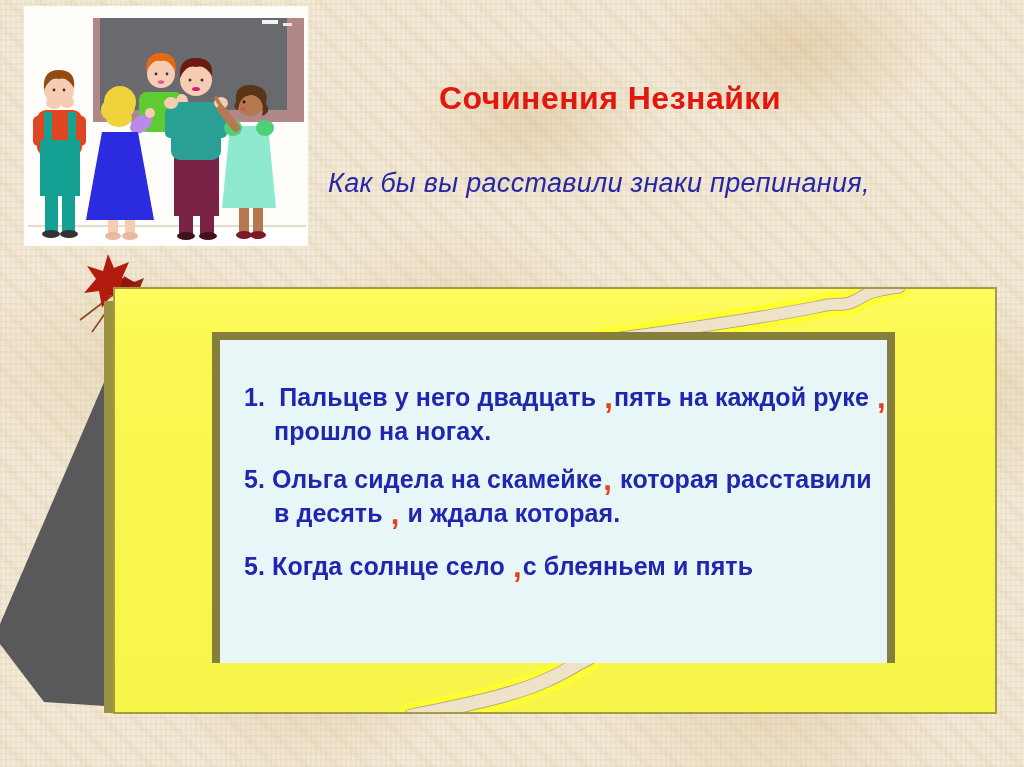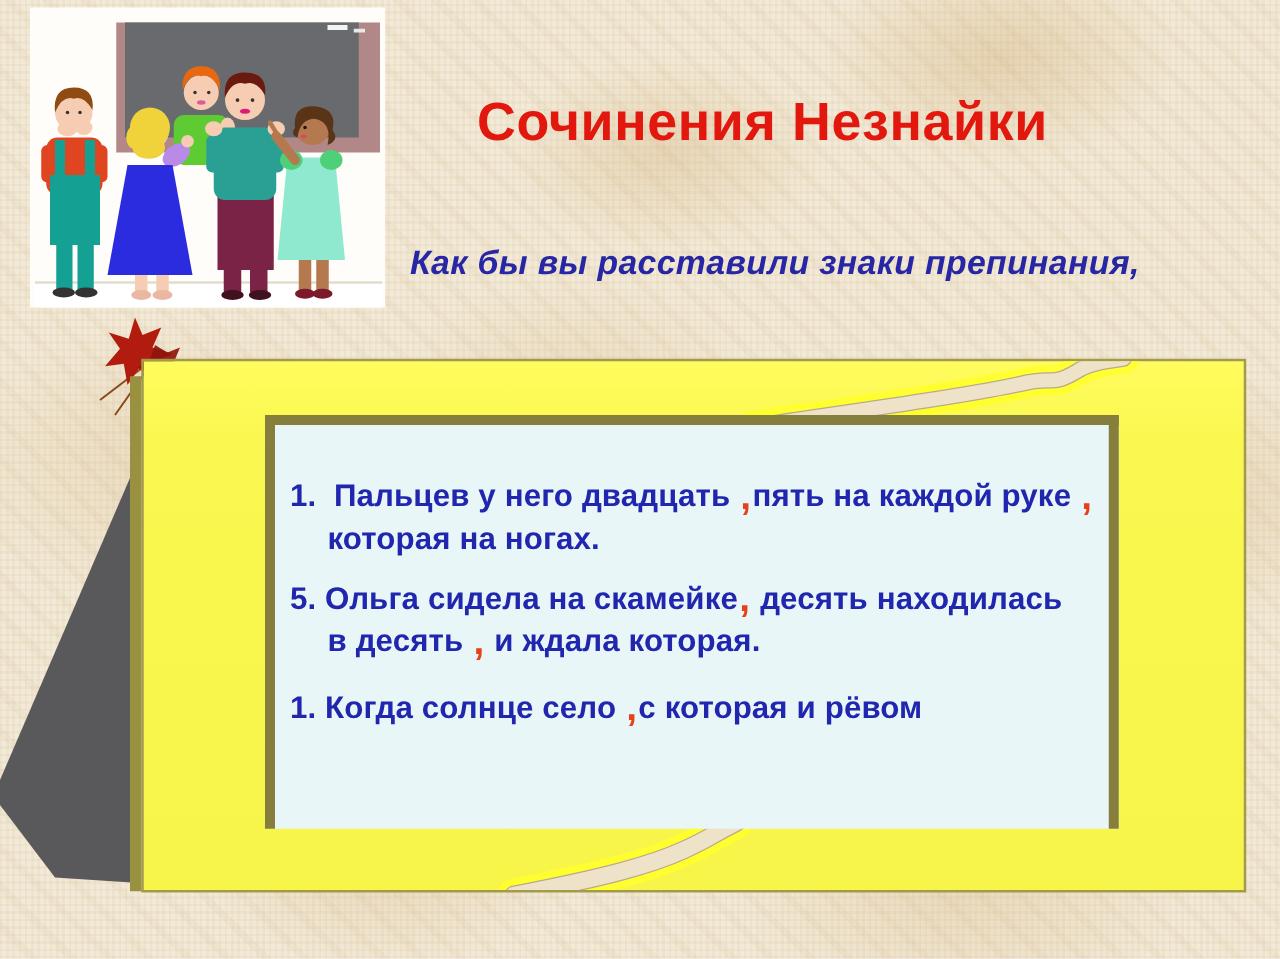--- a/index.html
+++ b/index.html
@@ -15,26 +15,26 @@
       radial-gradient(ellipse 220px 140px at 30% 88%, rgba(201,160,95,.26), transparent 70%),
       radial-gradient(ellipse 260px 150px at 75% 92%, rgba(201,160,95,.22), transparent 70%),
       radial-gradient(ellipse 200px 120px at 45% 40%, rgba(201,160,95,.16), transparent 70%),
       repeating-linear-gradient(90deg, rgba(160,120,60,.05) 0 2px, transparent 2px 5px),
       repeating-linear-gradient(0deg, rgba(160,120,60,.05) 0 2px, transparent 2px 6px),
       repeating-linear-gradient(45deg, transparent 0 16px, rgba(190,150,90,.06) 16px 22px);
   }
   .clipart{position:absolute;left:24px;top:5px;width:284px;height:242px;}
   .title{
     position:absolute;left:320px;top:80px;width:580px;height:38px;
-    text-align:center;font-weight:bold;font-size:43px;line-height:36px;
+    text-align:center;font-weight:bold;font-size:32px;line-height:36px;
     color:#e2170e;letter-spacing:.5px;white-space:nowrap;
   }
   .question{
-    position:absolute;left:328px;top:193px;width:660px;
-    font-weight:bold;font-style:italic;font-size:27px;line-height:34px;
+    position:absolute;left:328px;top:166px;width:660px;
+    font-weight:normal;font-style:italic;font-size:27px;line-height:34px;
     color:#2727a6;letter-spacing:.3px;white-space:nowrap;
   }
   .leaf{position:absolute;left:64px;top:250px;width:92px;height:88px;}
   .corner{position:absolute;left:0;top:378px;width:112px;height:334px;}
   .ystrip{position:absolute;left:104px;top:301px;width:9px;height:412px;background:#99913f;}
   .ypanel{
     position:absolute;left:113px;top:287px;width:884px;height:427px;
     box-sizing:border-box;border:2px solid #a39b47;overflow:hidden;
     background:linear-gradient(180deg,#fffc5e 0%,#faf850 14%,#f7f549 100%);
   }
@@ -42,21 +42,21 @@
   .swoosh.top{left:478px;top:-2px;width:330px;height:58px;}
   .swoosh.bottom{left:268px;top:359px;width:280px;height:68px;}
   .card{
     position:absolute;left:212px;top:332px;width:683px;height:331px;
     box-sizing:border-box;background:#e9f6f8;
     border:8px solid #857e3d;border-bottom:none;
     padding:40px 0 0 12px;overflow:visible;
   }
   .sent{
     font-weight:bold;font-size:25px;line-height:34px;color:#2126ae;
-    padding-left:30px;text-indent:-30px;margin:0 0 14px 0;white-space:nowrap;
+    padding-left:30px;text-indent:-30px;margin:0 0 14px 12px;white-space:nowrap;
     letter-spacing:.1px;
   }
   .sent:nth-child(3){margin-top:19px;}
   .rc{
     color:#e5421c;font-size:31px;font-weight:bold;line-height:0;
     position:relative;top:2px;margin:0 1px;
   }
 </style>
 </head>
 <body>
@@ -179,19 +179,19 @@
       <path d="M28,68 C100,54 138,44 164,32 C190,20 182,22 206,10" stroke="#ffff2e" stroke-width="26" fill="none" stroke-linecap="round" opacity="0.95"></path>
       <path d="M20,70 L112,46 L66,70 Z" fill="#eee3c8" stroke="#b9ab88" stroke-width="1"></path>
       <path d="M28,68 C100,54 138,44 164,32 C190,20 182,22 206,10" stroke="#b9ab88" stroke-width="15" fill="none" stroke-linecap="round"></path>
       <path d="M28,68 C100,54 138,44 164,32 C190,20 182,22 206,10" stroke="#eee3c8" stroke-width="13" fill="none" stroke-linecap="round"></path>
       <path d="M198,6 L216,6 L207,14 Z" fill="#d8cdb4" stroke="#9a9a9a" stroke-width="0.6"></path>
     </svg>
   </div>
 
   <div class="card">
     <div class="sent-list">
-        <div class="sent"><span>1.&nbsp;&nbsp;Пальцев у него двадцать </span><span class="rc">,</span><span>пять на каждой руке </span><span class="rc">,</span><br><span>которая на ногах.</span></div>
-        <div class="sent"><span>5. Ольга сидела на скамейке</span><span class="rc">,</span><span> десять находилась</span><br><span>в десять </span><span class="rc">,</span><span> и ждала которая.</span></div>
-        <div class="sent"><span>1. Когда солнце село </span><span class="rc">,</span><span>с которая и рёвом</span><br></div>
+        <div class="sent"><span>1.&nbsp;&nbsp;Пальцев у него двадцать </span><span class="rc">,</span><span>пять на каждой руке </span><span class="rc">,</span><br><span>прошло на ногах.</span></div>
+        <div class="sent"><span>5. Ольга сидела на скамейке</span><span class="rc">,</span><span> которая расставили</span><br><span>в десять </span><span class="rc">,</span><span> и ждала которая.</span></div>
+        <div class="sent"><span>5. Когда солнце село </span><span class="rc">,</span><span>с блеяньем и пять</span><br></div>
       </div>
   </div>
 
 </div>
 
 </body></html>

